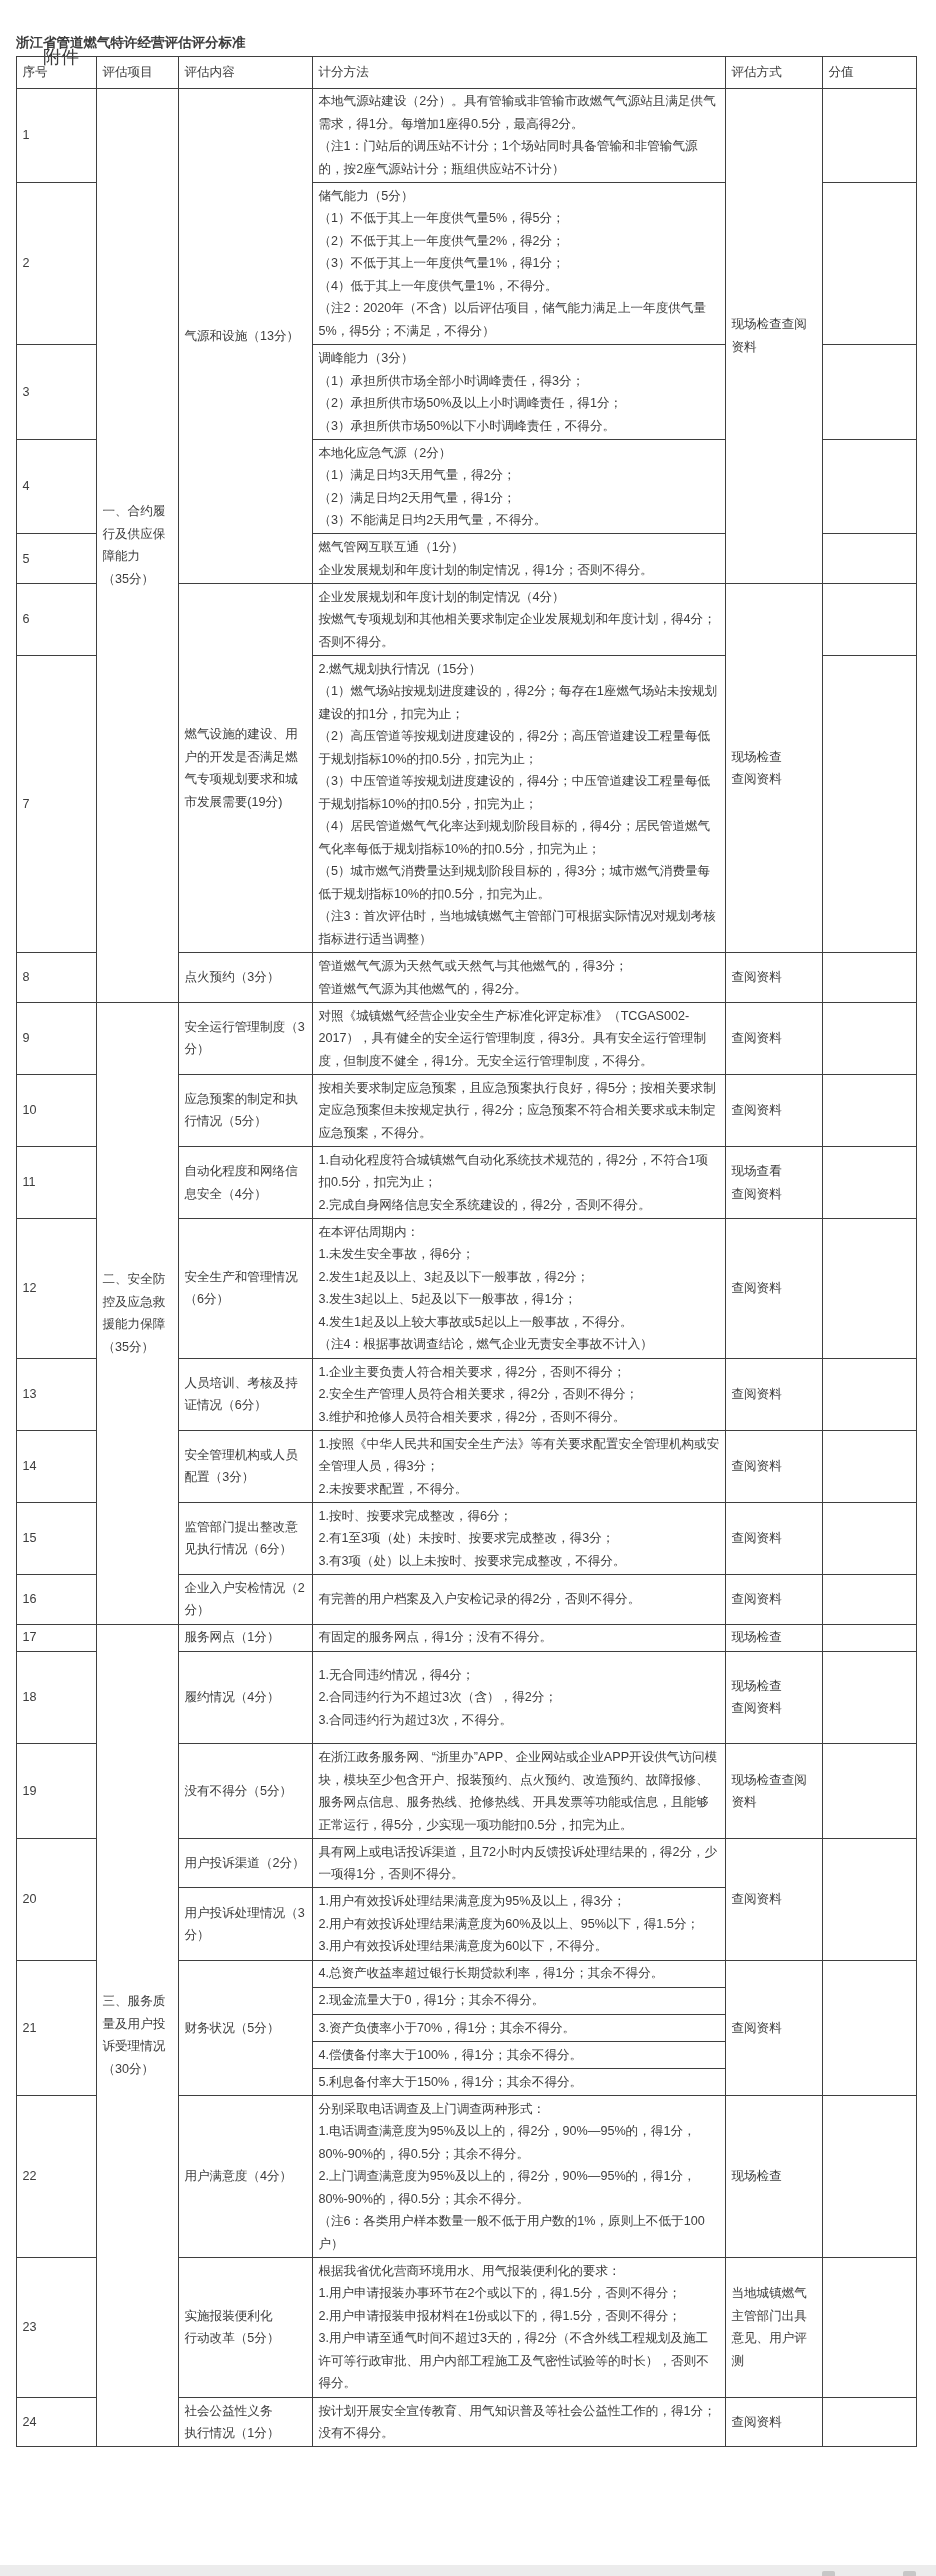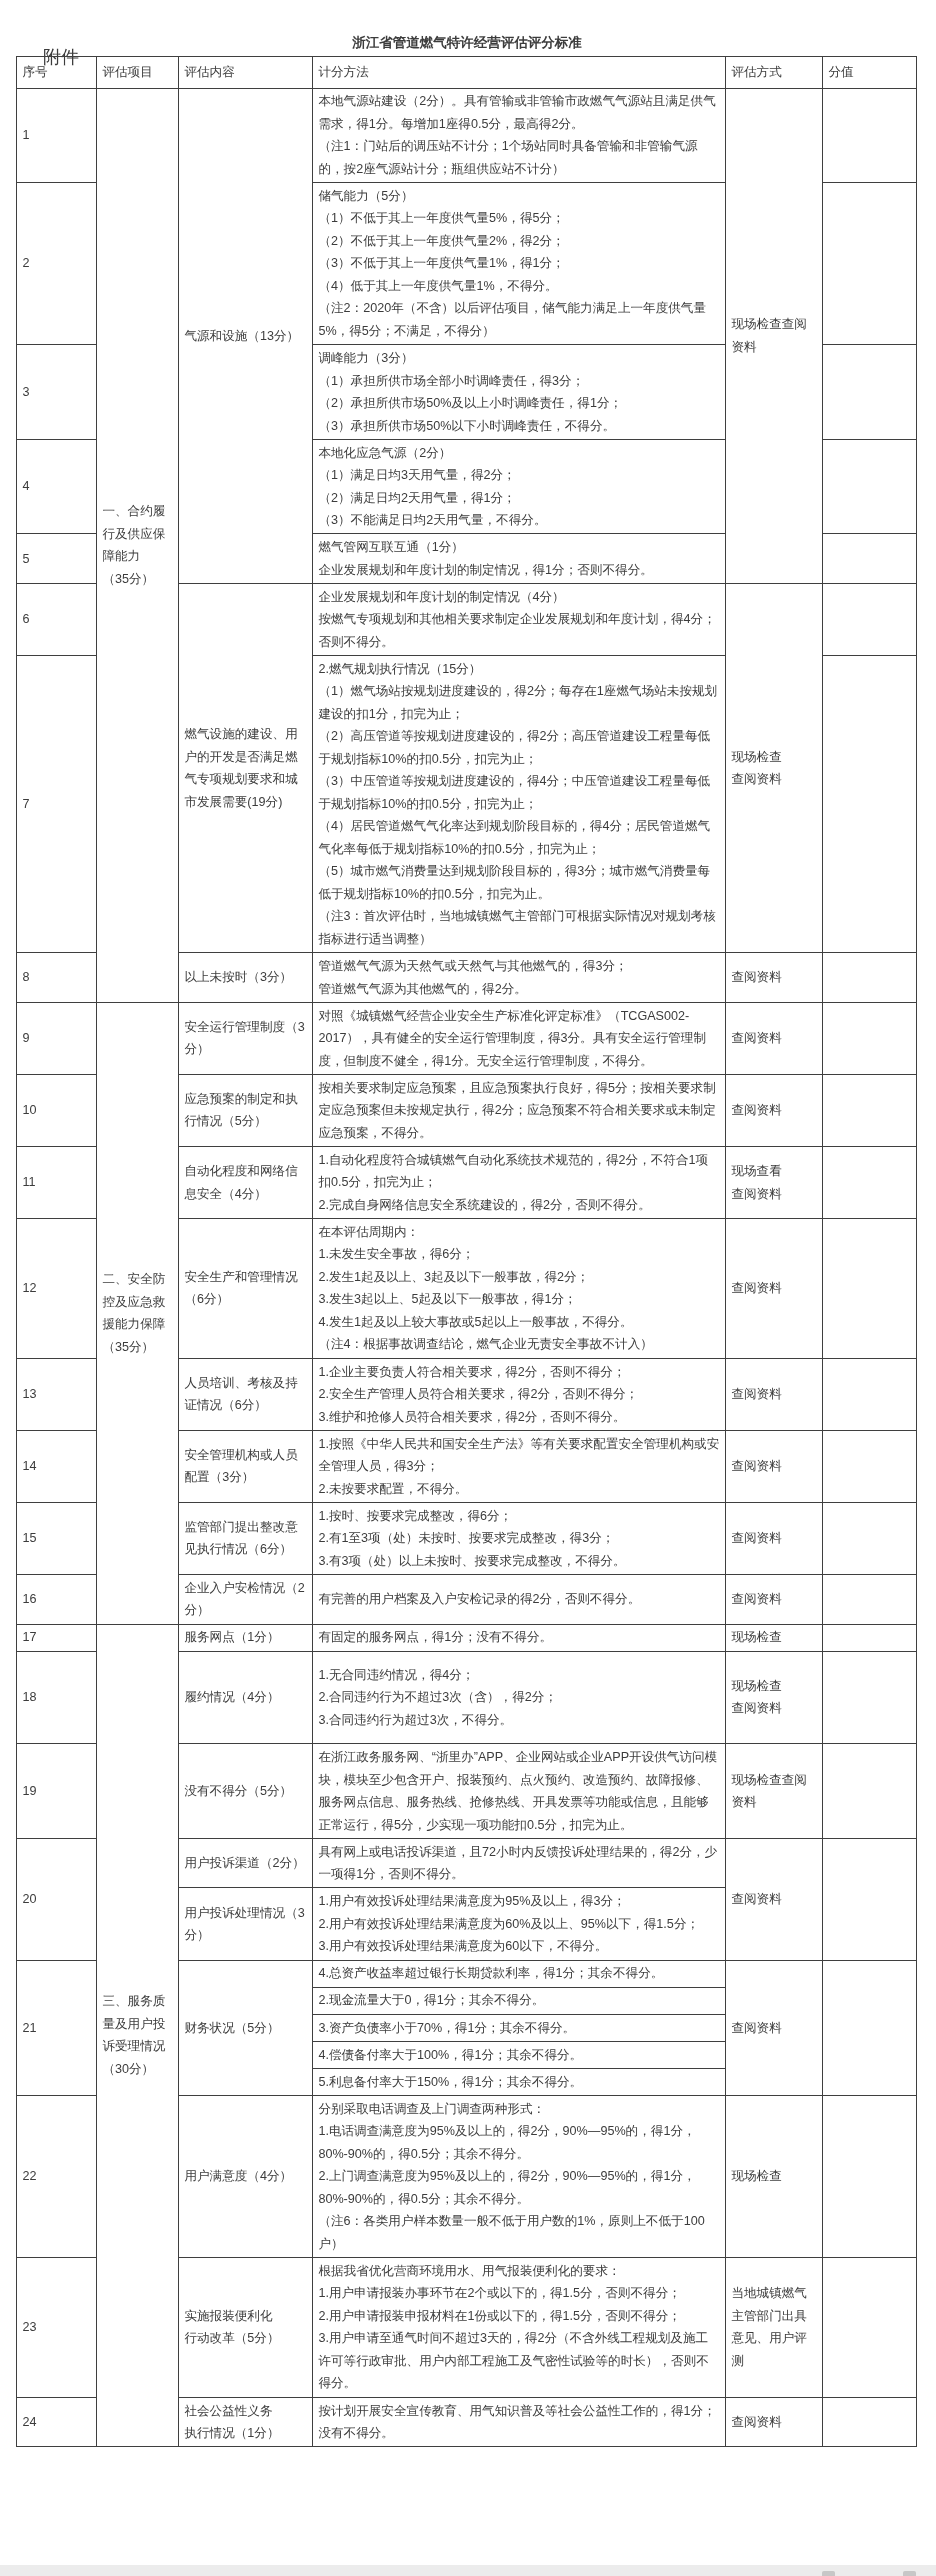--- a/index.html
+++ b/index.html
@@ -2,21 +2,21 @@
 <html style="font-size:14.4px"><head>
 <meta charset="utf-8">
 <style>
   html,body{margin:0;padding:0;}
   body{
     width:937px;height:2576px;position:relative;background:#ffffff;
     font-family:"Liberation Sans","DejaVu Sans",sans-serif;
     color:#3c3c3c;overflow:hidden;
   }
   .attachment{position:absolute;left:43px;top:12.6px;font-size:18px;margin-top:32px;}
-  .doc-title{position:absolute;left:16px;top:34px;width:902px;text-align:center;
+  .doc-title{position:absolute;left:16px;top:34px;width:902px;text-align:left;
     font-size:13.5px;font-weight:bold;}
   table.eval{position:absolute;left:16px;top:56px;border-collapse:collapse;
     table-layout:fixed;width:901px;}
   table.eval th,table.eval td{
     border:0.9px solid #3f3f3f;vertical-align:middle;text-align:left;
     padding:1.8px 5.4px;font-size:12.6px;font-weight:normal;line-height:22.5px;
     white-space:pre-line;overflow:hidden;
   }
   table.eval th{height:27px;}
   td.no{padding-left:5.4px;}
@@ -108,21 +108,21 @@
 （1）燃气场站按规划进度建设的，得2分；每存在1座燃气场站未按规划建设的扣1分，扣完为止；
 （2）高压管道等按规划进度建设的，得2分；高压管道建设工程量每低于规划指标10%的扣0.5分，扣完为止；
 （3）中压管道等按规划进度建设的，得4分；中压管道建设工程量每低于规划指标10%的扣0.5分，扣完为止；
 （4）居民管道燃气气化率达到规划阶段目标的，得4分；居民管道燃气气化率每低于规划指标10%的扣0.5分，扣完为止；
 （5）城市燃气消费量达到规划阶段目标的，得3分；城市燃气消费量每低于规划指标10%的扣0.5分，扣完为止。
 （注3：首次评估时，当地城镇燃气主管部门可根据实际情况对规划考核指标进行适当调整）</td>
     <td></td>
   </tr>
   <tr>
     <td class="no">8</td>
-    <td>以上未按时（3分）</td>
+    <td>点火预约（3分）</td>
     <td>管道燃气气源为天然气或天然气与其他燃气的，得3分；
 管道燃气气源为其他燃气的，得2分。</td>
     <td>查阅资料</td>
     <td></td>
   </tr>
 
   <tr>
     <td class="no">9</td>
     <td rowspan="8">二、安全防控及应急救援能力保障
 （35分）</td>

